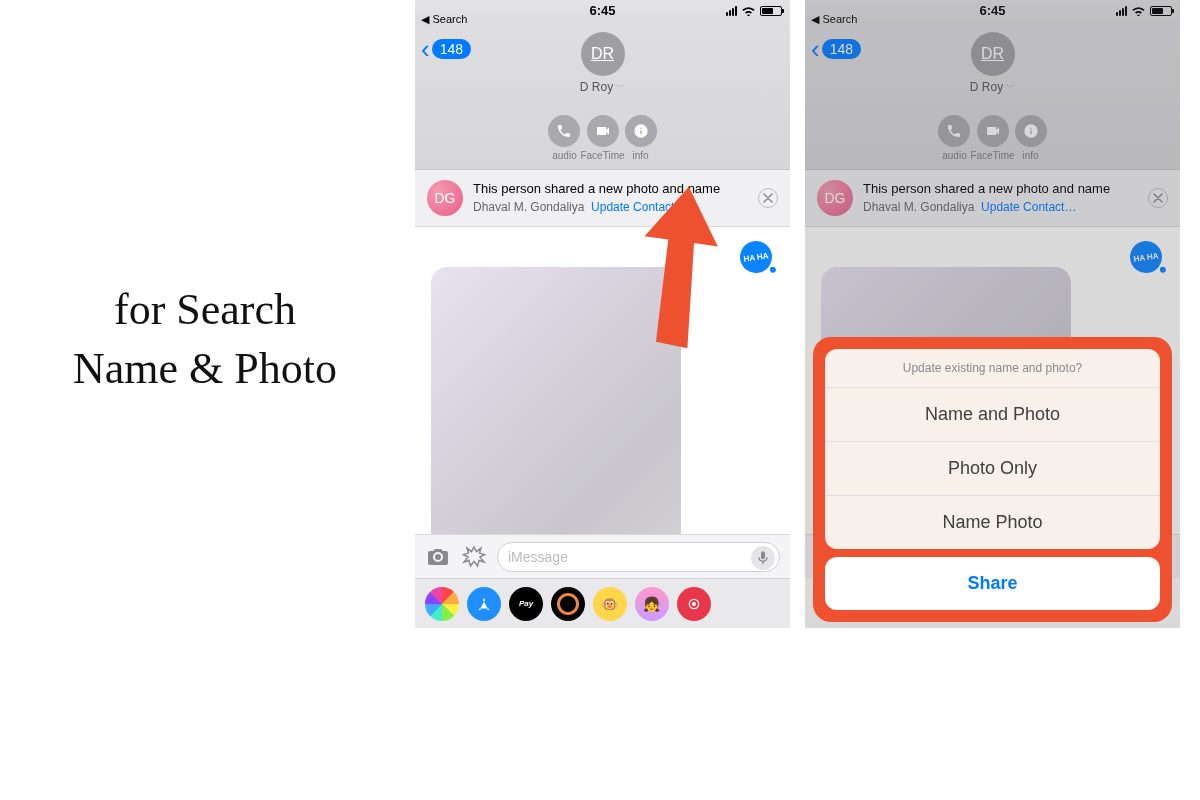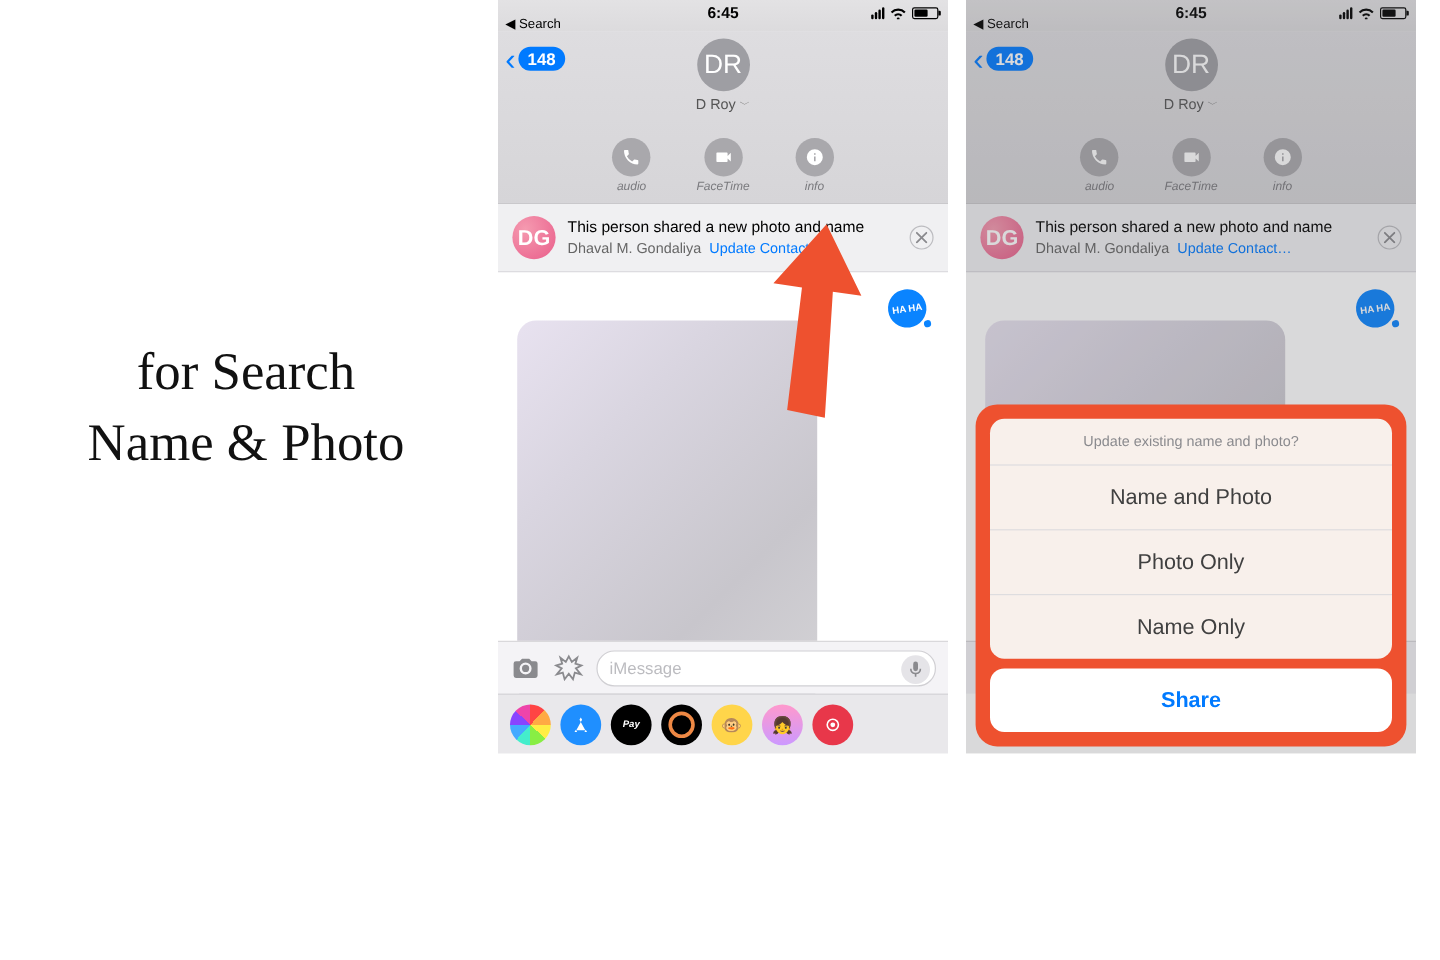--- a/index.html
+++ b/index.html
@@ -60,54 +60,54 @@
     background: linear-gradient(#dedde0, #d6d5d8);
     border-bottom:1px solid #c9c8cb;
     position: relative;
   }
   .back-btn {
     position:absolute; left:6px; top:10px;
     display:flex; align-items:center; gap:2px;
     color:#007aff; font-size:22px;
   }
   .back-chevron { font-size:26px; line-height:1; }
-  .badge { background:#007aff; color:#fff; font-size:14px; font-weight:700; padding:2px 8px; border-radius:11px; }
+  .badge { background:#007aff; color:#fff; font-size:14px; font-weight:400; padding:2px 8px; border-radius:11px; }
   .avatar-lg {
     position:absolute; top:6px; left:50%; transform:translateX(-50%);
     width:44px; height:44px; border-radius:50%;
     background:#9e9ea3; color:#fff; display:flex; align-items:center; justify-content:center;
-    font-size:22px; font-weight:500;
+    font-size:16px; font-weight:500;text-decoration:underline;
   }
   .contact-name {
     position:absolute; top:54px; left:50%; transform:translateX(-50%);
     font-size:12px; color:#555; display:flex; align-items:center; gap:3px;
   }
   .chev-down{font-size:9px;color:#888;}
   .action-row {
     position:absolute; bottom:8px; left:0; right:0;
-    display:flex; justify-content:center; gap:38px;font-style:italic;
+    display:flex; justify-content:center; 
   }
   .action { display:flex; flex-direction:column; align-items:center; gap:3px; }
   .action .circle {
     width:32px; height:32px; border-radius:50%; background:#a9a8ac;
     display:flex; align-items:center; justify-content:center; color:#fff;
   }
   .action .lbl { font-size:10px; color:#7a7a7e; }
 
   
   .banner {
     background:#f0f0f2; border-bottom:1px solid #d9d8db;
     padding:10px 12px; display:flex; align-items:center; gap:10px;
     position:relative;
   }
   .banner .av {
     width:36px;height:36px;border-radius:50%;
     background: radial-gradient(circle at 30% 30%, #f59ab0, #e95d8a);
     color:#fff; display:flex; align-items:center; justify-content:center;
-    font-size:18px; font-weight:700;text-align:center;
+    font-size:14px; font-weight:400;text-align:center;
   }
   .banner .txt { flex:1; font-size:13px; line-height:1.25; color:#000; }
   .banner .sub { font-size:12px; color:#666; margin-top:2px; }
   .banner .sub .link { color:#007aff; }
   .banner .close {
     width:20px;height:20px;border-radius:50%;border:1px solid #bcbcc0;
     display:flex;align-items:center;justify-content:center;color:#8a8a8e;font-size:12px;
     flex-shrink:0;
   }
 
@@ -447,18 +447,18 @@
     </div>
   </div>
 
   <div class="dim"></div>
 
   <div class="sheet-hl">
     <div class="sheet">
       <div class="sheet-title">Update existing name and photo?</div>
       <div class="sheet-opt">Name and Photo</div>
       <div class="sheet-opt">Photo Only</div>
-      <div class="sheet-opt">Name Only</div>
+      <div class="sheet-opt">Name Photo</div>
     </div>
     <div class="sheet-cancel">Share</div>
   </div>
 
 </div>
 
 </body></html>

